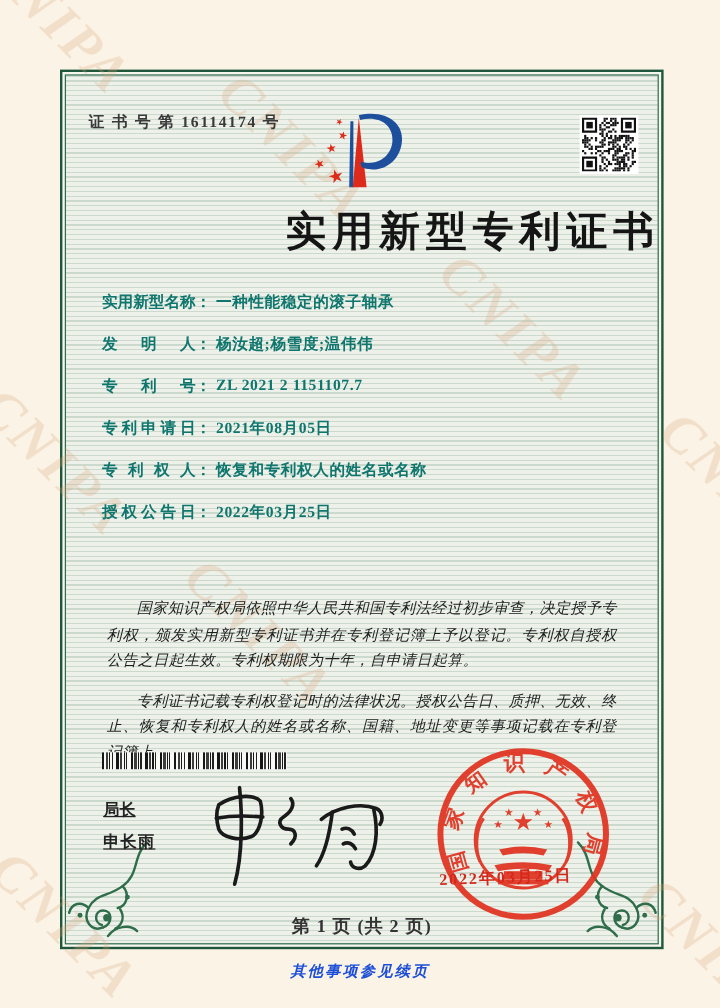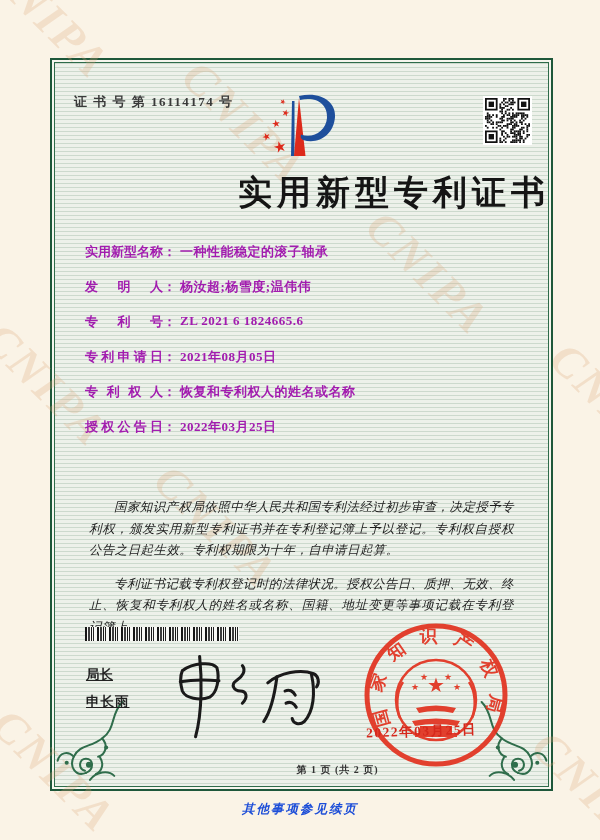--- a/index.html
+++ b/index.html
@@ -47,21 +47,21 @@
     position:absolute;left:483px;top:96px;width:49px;height:49px;
     background:#ffffff;padding:2px;box-sizing:border-box;
   }
   .title{
     position:absolute;left:53px;top:170px;width:497px;
     text-align:right;font-size:34px;font-weight:700;color:#151515;
     letter-spacing:5px;
   }
   .fields{position:absolute;left:85px;top:243px;width:455px;}
   .field-row{height:14px;margin-bottom:21px;position:relative;
-    font-size:13px;font-weight:700;color:#a21caf;white-space:nowrap;}
+    font-size:13px;font-weight:700;color:#0f766e;white-space:nowrap;}
   .f-label{
     display:inline-block;width:78px;vertical-align:top;
     text-align:justify;text-align-last:justify;
   }
   .f-label2{
     display:inline-block;width:70px;vertical-align:top;
     text-align:justify;text-align-last:justify;
   }
   .f-colon{display:inline-block;vertical-align:top;}
   .f-value{display:inline-block;vertical-align:top;letter-spacing:0.5px;margin-left:4px;}
@@ -83,21 +83,21 @@
   .director-name{position:absolute;left:86px;top:693px;font-size:13.5px;font-weight:700;color:#222;letter-spacing:1px;text-decoration:underline;}
   .signature{position:absolute;left:163px;top:640px;width:178px;height:102px;}
   .seal{position:absolute;left:360px;top:620px;width:152px;height:152px;opacity:0.93;}
   .seal-date{
     position:absolute;left:366px;top:722px;width:140px;
     font-size:13.5px;font-weight:700;color:#d5281c;letter-spacing:1.5px;
     transform:rotate(-2deg);white-space:nowrap;
   }
   .page-info{
     position:absolute;left:53px;top:763px;width:497px;text-align:center;
-    font-size:10px;font-weight:600;color:#333;letter-spacing:1px;margin-left:36px;
+    font-size:15px;font-weight:600;color:#333;letter-spacing:1px;
   }
   .footer-note{
     position:absolute;left:0;top:801px;width:600px;text-align:center;
     font-size:12.5px;font-style:italic;font-weight:600;color:#1d4ed8;letter-spacing:2px;
   }
 </style>
 </head>
 <body>
 
 <div>
@@ -380,21 +380,21 @@
   <div class="title">实用新型专利证书</div>
 
   <div class="fields">
     <div class="field-row">
       <span class="f-label">实用新型名称</span><span class="f-colon">：</span><span class="f-value">一种性能稳定的滚子轴承</span>
     </div>
     <div class="field-row">
       <span class="f-label">发明人</span><span class="f-colon">：</span><span class="f-value">杨汝超;杨雪度;温伟伟</span>
     </div>
     <div class="field-row">
-      <span class="f-label">专利号</span><span class="f-colon">：</span><span class="f-value">ZL 2021 6 1824665.6</span>
+      <span class="f-label">专利号</span><span class="f-colon">：</span><span class="f-value">ZL 2021 2 1151107.7</span>
     </div>
     <div class="field-row">
       <span class="f-label">专利申请日</span><span class="f-colon">：</span><span class="f-value">2021年08月05日</span>
     </div>
     <div class="field-row">
       <span class="f-label">专利权人</span><span class="f-colon">：</span><span class="f-value">恢复和专利权人的姓名或名称</span>
     </div>
     <div class="field-row">
       <span class="f-label">授权公告日</span><span class="f-colon">：</span><span class="f-value">2022年03月25日</span>
     </div>

